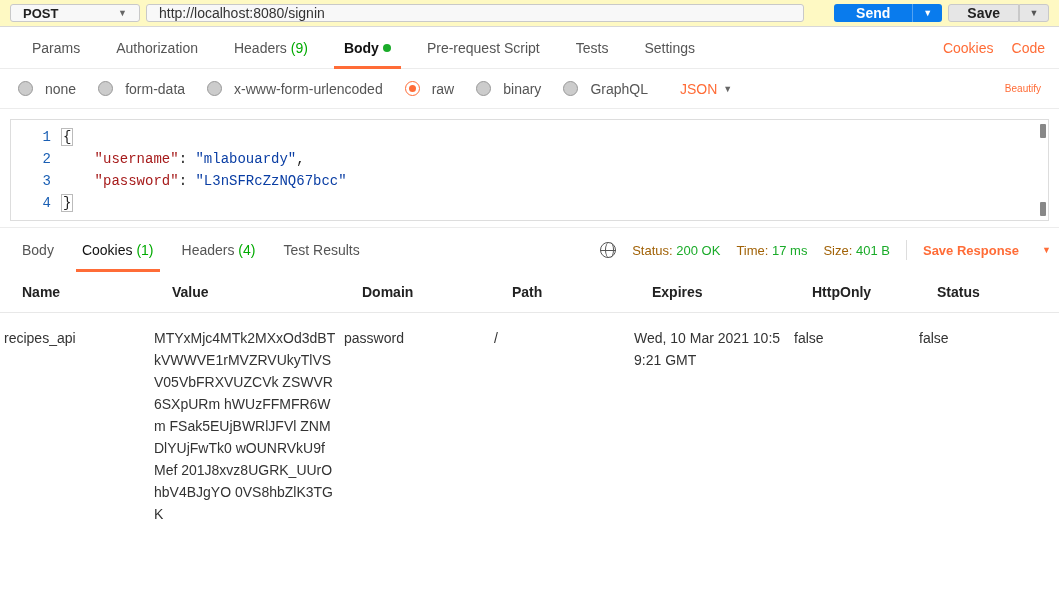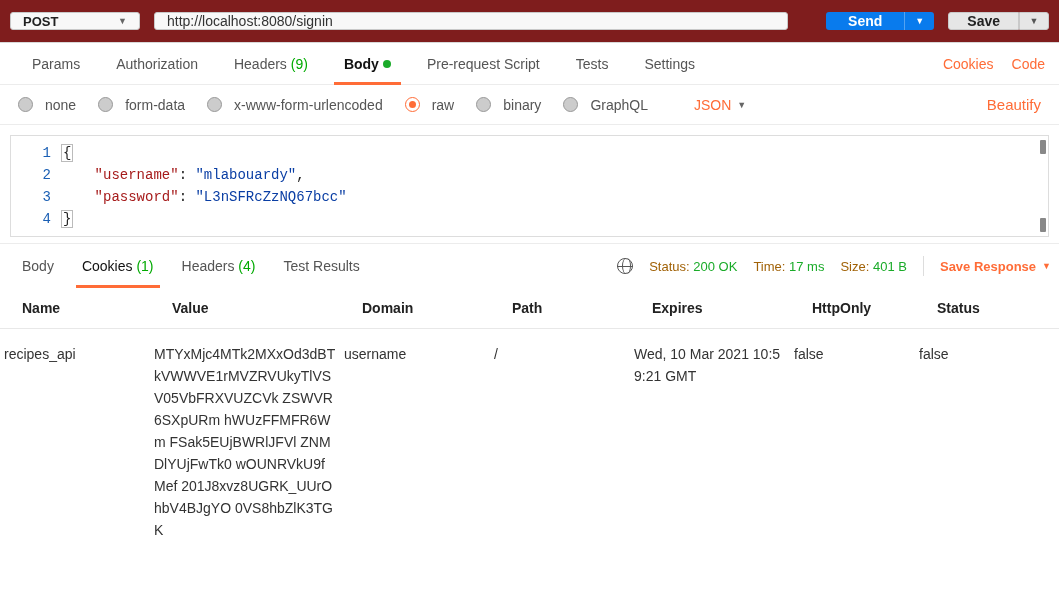--- a/index.html
+++ b/index.html
@@ -1,19 +1,19 @@
 <!DOCTYPE html>
 <html><head>
 <meta charset="utf-8">
 <style>
   * { box-sizing: border-box; margin: 0; padding: 0; }
   body { font-family: -apple-system, BlinkMacSystemFont, "Segoe UI", Helvetica, Arial, sans-serif; font-size: 13px; color: #212121; background: #fff; width: 1059px; }
   
   
-  .request-bar { display: flex; gap: 14px; padding: 12px 10px; background: #7f1d1d; border-bottom: 1px solid #d8d8d8; align-items: stretch; }
+  .request-bar { display: flex; gap: 6px; padding: 4px 10px; background: #fef9c3; border-bottom: 1px solid #d8d8d8; align-items: stretch; }
   .method-select { display: flex; align-items: center; justify-content: space-between; width: 130px; padding: 0 12px; background: #f8f8f8; border: 1px solid #c9c9c9; border-radius: 3px; font-weight: 600; cursor: pointer; }
   .method-select .chev { font-size: 9px; color: #666; }
   .url-input { flex: 1; padding: 0 12px; background: #f8f8f8; border: 1px solid #c9c9c9; border-radius: 3px; display: flex; align-items: center; font-size: 14px; color: #333; }
   .send-group { display: flex; }
   .send-btn { background: #097bed; color: #fff; font-weight: 600; font-size: 14px; border: none; padding: 0 22px; border-radius: 3px 0 0 3px; cursor: pointer; display:flex; align-items:center;margin-left:24px; }
   .send-drop { background: #097bed; color: #fff; border: none; border-left: 1px solid rgba(255,255,255,0.3); width: 30px; border-radius: 0 3px 3px 0; font-size: 9px; cursor: pointer; display:flex; align-items:center; justify-content:center; }
   .save-btn { background: #e6e6e6; color: #222; font-weight: 600; font-size: 14px; border: 1px solid #c9c9c9; padding: 0 18px; border-radius: 3px 0 0 3px; cursor: pointer; display:flex; align-items:center; }
   .save-drop { background: #e6e6e6; border: 1px solid #c9c9c9; border-left: 1px solid #c9c9c9; width: 30px; border-radius: 0 3px 3px 0; font-size: 9px; color:#555; cursor: pointer; display:flex; align-items:center; justify-content:center; }
   
   
@@ -25,23 +25,23 @@
   .dot-green { width: 8px; height: 8px; border-radius: 50%; background: #1aab29; display: inline-block; margin-left: 4px; }
   .tabs-right { margin-left: auto; display: flex; gap: 18px; color: #ff6c37; font-size: 14px; }
   .tabs-right span { cursor: pointer; }
   
   
   .body-types { display: flex; align-items: center; gap: 22px; padding: 0 18px; height: 40px; border-bottom: 1px solid #ececec; }
   .radio-wrap { display: flex; align-items: center; gap: 12px; color: #555; cursor: pointer; font-size: 14px; }
   .radio { width: 15px; height: 15px; border-radius: 50%; border: 1px solid #999; background: #ccc; position: relative; }
   .radio.checked { border-color: #ff6c37; background: #fff; }
   .radio.checked::after { content:''; position:absolute; left:3px; top:3px; width:7px; height:7px; border-radius:50%; background:#ff6c37; }
-  .json-drop { display: flex; align-items: center; gap: 6px; color: #ff6c37; cursor: pointer; font-size: 14px; margin-left: 24px; }
+  .json-drop { display: flex; align-items: center; gap: 6px; color: #ff6c37; cursor: pointer; font-size: 14px; margin-left: 10px; }
   .json-drop .chev { font-size: 9px; color:#666; }
-  .beautify { margin-left: auto; color: #ff6c37; cursor: pointer; font-size: 15px; }
+  .beautify { margin-left: auto; color: #ff6c37; cursor: pointer; font-size: 10px; }
   
   
   .editor-wrap { padding: 10px 10px 6px 10px; border-bottom: 1px solid #ececec; }
   .editor { border: 1px solid #ddd; background: #fff; display: flex; font-family: "SFMono-Regular", Consolas, "Liberation Mono", Menlo, monospace; font-size: 14px; position: relative; }
   .gutter { width: 50px; text-align: right; color: #1a5fb4; padding: 6px 10px 6px 0; line-height: 22px; user-select: none; }
   .gutter div { }
   .code { flex: 1; padding: 6px 0; line-height: 22px; white-space: pre; }
   .tok-punc { color: #222; }
   .tok-key { color: #a61b1b; }
   .tok-str { color: #0a3ea4; }
@@ -54,21 +54,21 @@
   .resp-tab { padding: 0 14px; height: 100%; display: flex; align-items: center; color: #555; cursor: pointer; font-size: 14px; position: relative; }
   .resp-tab.active { color: #111; font-weight: 500; }
   .resp-tab.active::after { content:''; position:absolute; left:8px; right:8px; bottom:0; height:3px; background:#ff6c37; }
   .resp-right { margin-left: auto; display: flex; align-items: center; gap: 16px; font-size: 13px; color:#555; }
   .globe { width:16px; height:16px; border:1.2px solid #555; border-radius:50%; position:relative; display:inline-block; }
   .globe::before { content:''; position:absolute; left:50%; top:-1px; bottom:-1px; width:7px; margin-left:-3.5px; border:1.2px solid #555; border-radius:50%; border-top:none; border-bottom:none; }
   .globe::after { content:''; position:absolute; top:50%; left:-1px; right:-1px; height:1.2px; background:#555; }
   .stat-lbl { color:#a16207; }
   .stat-val { color: #1aab29; font-weight: 500; }
   .divider-v { width:1px; height:20px; background:#ddd; }
-  .save-resp { color: #ff6c37; font-weight: 600; display:flex; align-items:center; gap:6px; cursor:pointer; }
+  .save-resp { color: #ff6c37; font-weight: 600; display:flex; align-items:center; gap:23px; cursor:pointer; }
   .save-resp .chev { font-size:9px; color:#ff6c37; }
   
   
   .cookies-table { width: 100%; border-collapse: collapse; }
   .cookies-table th { text-align: left; font-weight: 600; padding: 12px 22px; border-bottom: 1px solid #e8e8e8; color:#222; font-size:14px; }
   .cookies-table td { vertical-align: top; padding: 14px 4px; color: #333; font-size:14px; line-height: 22px; word-break: break-all; }
   .col-name { width: 150px; }
   .col-value { width: 190px; }
   .col-domain { width: 150px; }
   .col-path { width: 140px; }
@@ -218,20 +218,20 @@
       <th class="col-path">Path</th>
       <th class="col-expires">Expires</th>
       <th class="col-httponly">HttpOnly</th>
       <th>Status</th>
     </tr>
   </thead>
   <tbody>
     <tr>
       <td>recipes_api</td>
       <td>MTYxMjc4MTk2MXxOd3dBTkVWWVE1rMVZRVUkyTlVS V05VbFRXVUZCVk ZSWVR6SXpURm hWUzFFMFR6Wm FSak5EUjBWRlJFVl ZNMDlYUjFwTk0 wOUNRVkU9fMef 201J8xvz8UGRK_UUrOhbV4BJgYO 0VS8hbZlK3TGK</td>
-      <td>username</td>
+      <td>password</td>
       <td>/</td>
       <td>Wed, 10 Mar 2021 10:59:21 GMT</td>
       <td>false</td>
       <td>false</td>
     </tr>
   </tbody>
 </table>
 
 </body></html>

